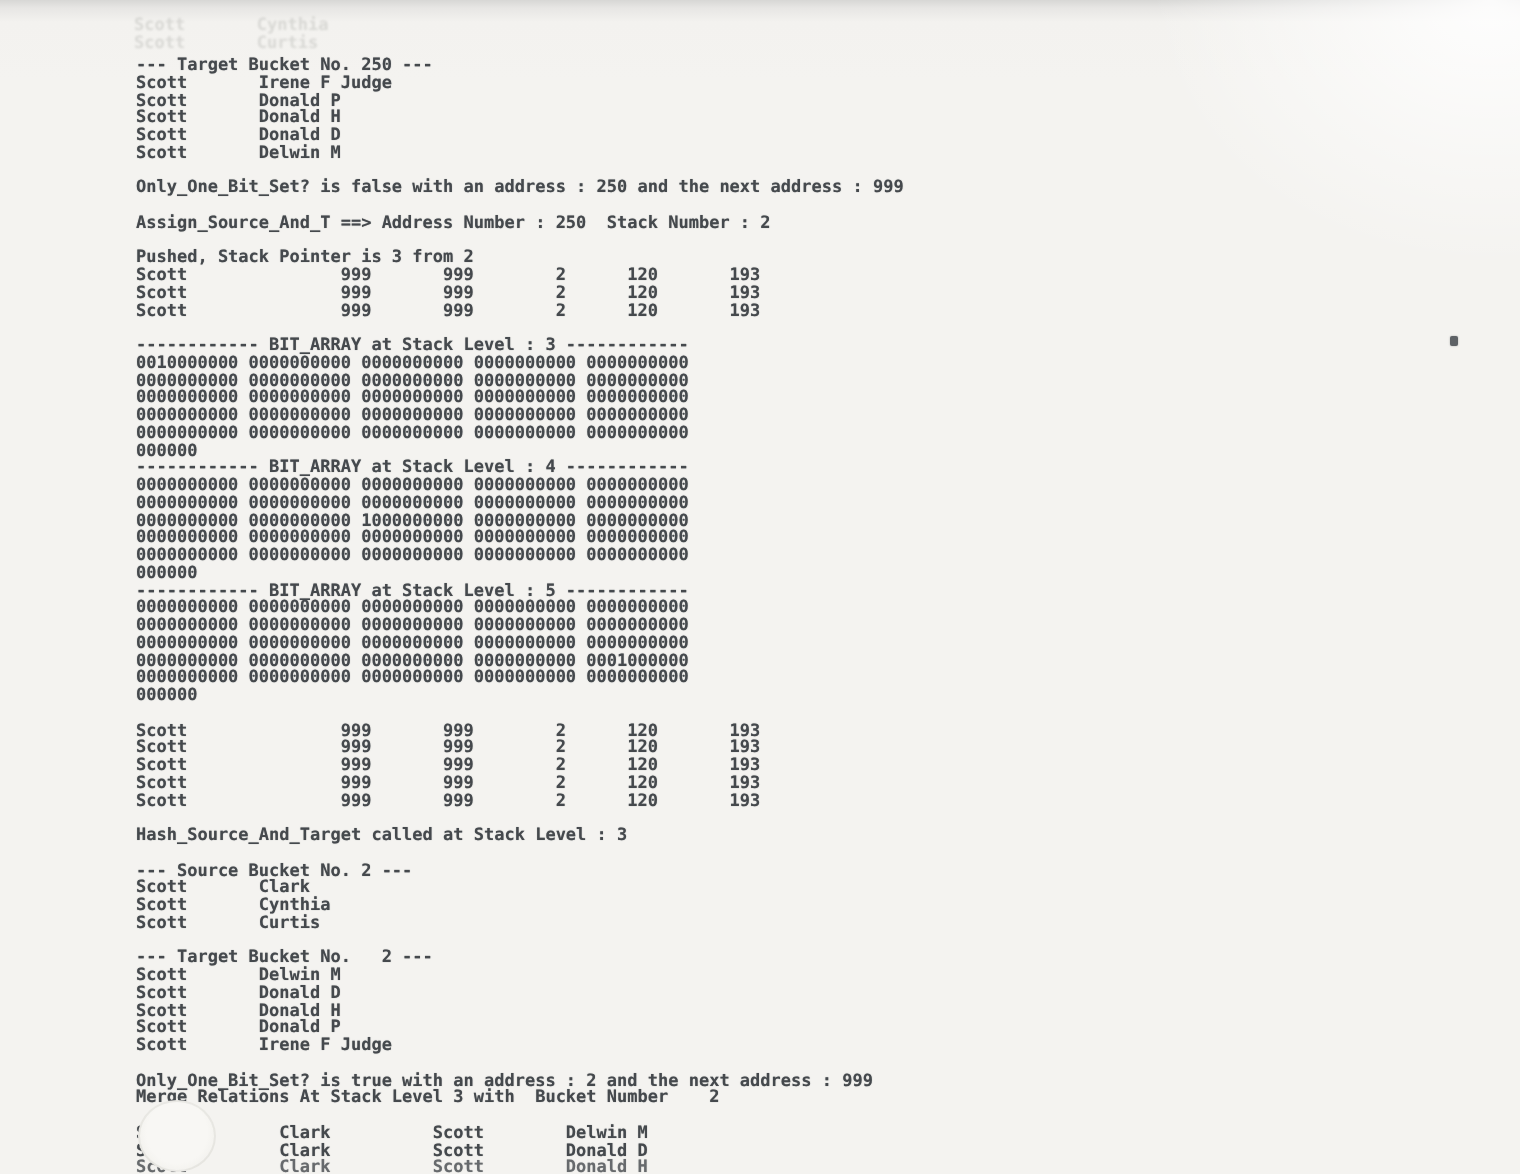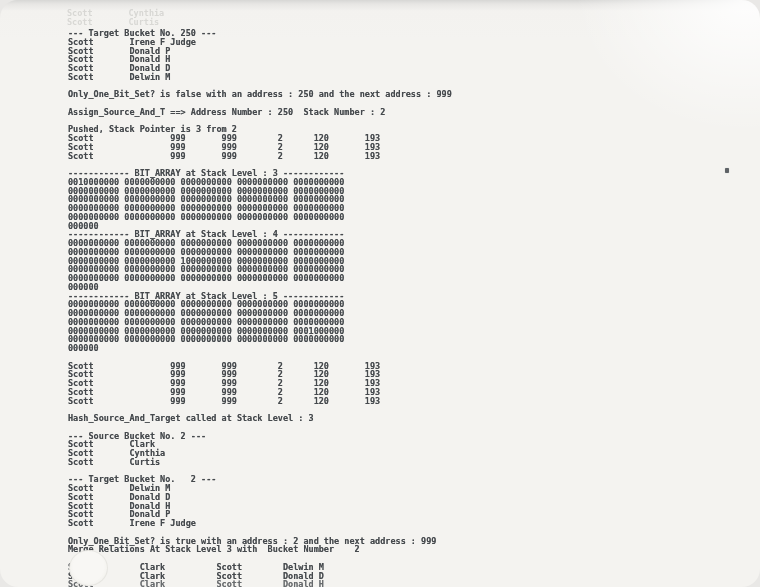--- a/index.html
+++ b/index.html
@@ -4,21 +4,20 @@
 <style>
   html,body { margin:0; padding:0; background:#e9e8e6; }
   .page {
     position:relative;
     width:760px; height:587px;
     overflow:hidden;
     background:
       radial-gradient(ellipse at 98% 0%, rgba(255,255,255,0.9) 0%, rgba(255,255,255,0) 16%),
       linear-gradient(180deg, #d7d7d5 0px, #e7e6e4 4px, #f3f2ef 11px, #f4f3f0 40px, #f4f3f0 100%);
     font-family:"DejaVu Sans Mono", monospace;
-    border-radius:18px;
   }
   .printout {
     position:absolute; left:68px; top:29px;
     font-size:8.5px; line-height:8.75px; font-weight:700;
     color:#45494d;
     text-shadow:0 0 0.5px rgba(70,74,78,0.55);
     white-space:pre;
   }
   .printout .line { height:8.75px; }
   .printout .line:last-child { opacity:0.8; }

